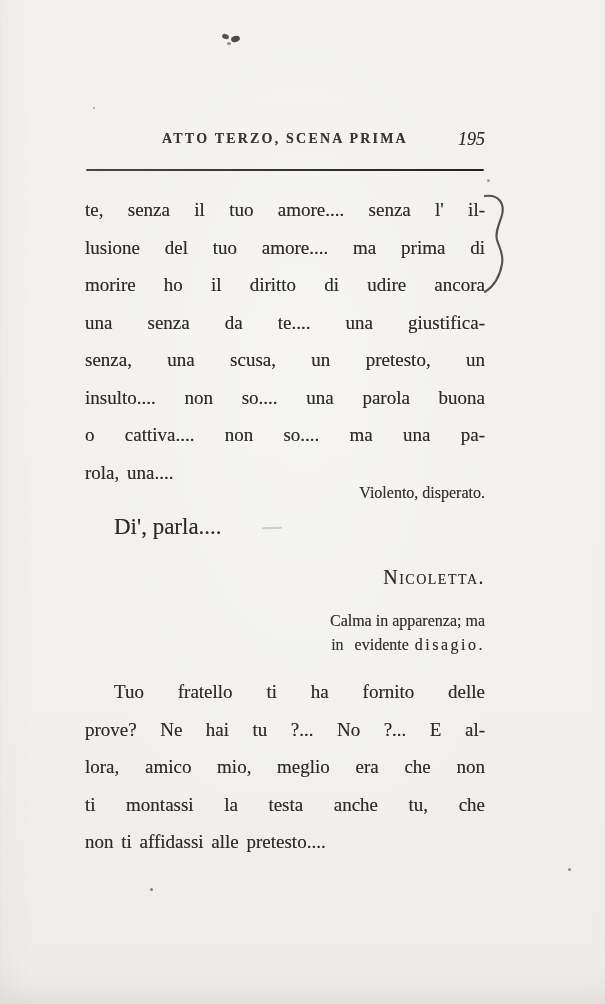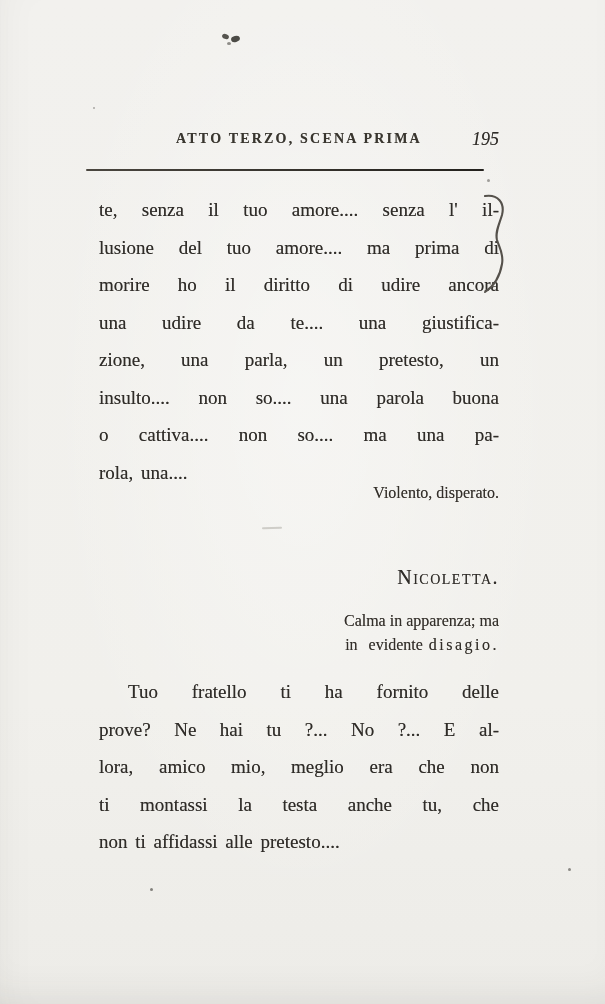--- a/index.html
+++ b/index.html
@@ -8,21 +8,21 @@
     width:605px;height:1004px;
     background:#f1f0ec;
     background-image:
       radial-gradient(ellipse at 50% 40%, rgba(255,255,255,0.35) 0%, rgba(255,255,255,0) 60%),
       linear-gradient(180deg, #f2f1ee 0%, #f1f0ec 70%, #edece8 100%);
     box-shadow: inset 0 -30px 50px -40px rgba(60,58,50,0.18), inset 30px 0 60px -55px rgba(60,58,50,0.12);
     overflow:hidden;
     font-family:"Liberation Serif","DejaVu Serif",serif;
     color:#2f2c28;
   }
-  .col{position:absolute;left:99px;width:400px;}
+  .col{position:absolute;left:85px;width:400px;}
   
   .runhead{top:131px;height:22px;}
   .runhead .title{
     position:absolute;left:0;right:0;text-align:center;
     font-size:14px;letter-spacing:2.2px;color:#39362f;
     font-weight:bold;font-stretch:normal;
     text-shadow:0 0 0.4px rgba(57,54,47,0.5);
   }
   .runhead .pagenum{
     position:absolute;right:0;top:-2px;font-size:18px;color:#2f2c28;
@@ -95,33 +95,34 @@
   <div class="col runhead">
     <div class="title">ATTO TERZO, SCENA PRIMA</div>
     <div class="pagenum">195</div>
   </div>
   <div class="rule"></div>
 
   <div class="col para1">
     <div class="bodyline">te, senza il tuo amore.... senza l' il-</div>
     <div class="bodyline">lusione del tuo amore.... ma prima di</div>
     <div class="bodyline">morire ho il diritto di udire ancora</div>
-    <div class="bodyline">una udire da te.... una giustifica-</div>
-    <div class="bodyline">zione, una parla, un pretesto, un</div>
+    <div class="bodyline">una senza da te.... una giustifica-</div>
+    <div class="bodyline">senza, una scusa, un pretesto, un</div>
     <div class="bodyline">insulto.... non so.... una parola buona</div>
     <div class="bodyline">o cattiva.... non so.... ma una pa-</div>
     <div class="bodyline lastline">rola, una....</div>
   </div>
 
   <svg class="brace" viewBox="0 0 32 104">
     <path d="M 3,5 C 16,3 23,12 20,24 C 17,34 13,41 15,49 C 17,56 22,63 20,73 C 18,85 12,95 3,101" fill="none" stroke="#55514b" stroke-width="2.1" stroke-linecap="round"></path>
   </svg>
 
   <div class="col stage stage1">Violento, disperato.</div>
 
+  <div class="col dialogue">Di', parla....</div>
 
   <div class="col charname">Nicoletta.</div>
 
   <div class="col stage stage2">
     <div class="l1">Calma in apparenza; ma</div>
     <div class="l2"><span>in evidente</span><span class="sp">disagio.</span></div>
   </div>
 
   <div class="col para2">
     <div class="bodyline indent">Tuo fratello ti ha fornito delle</div>

